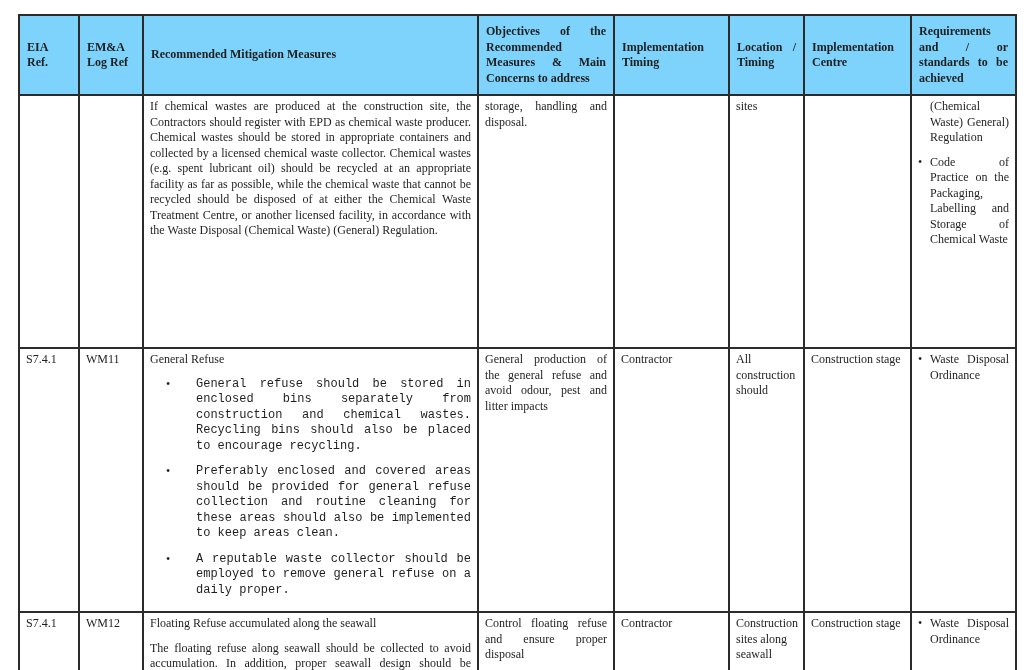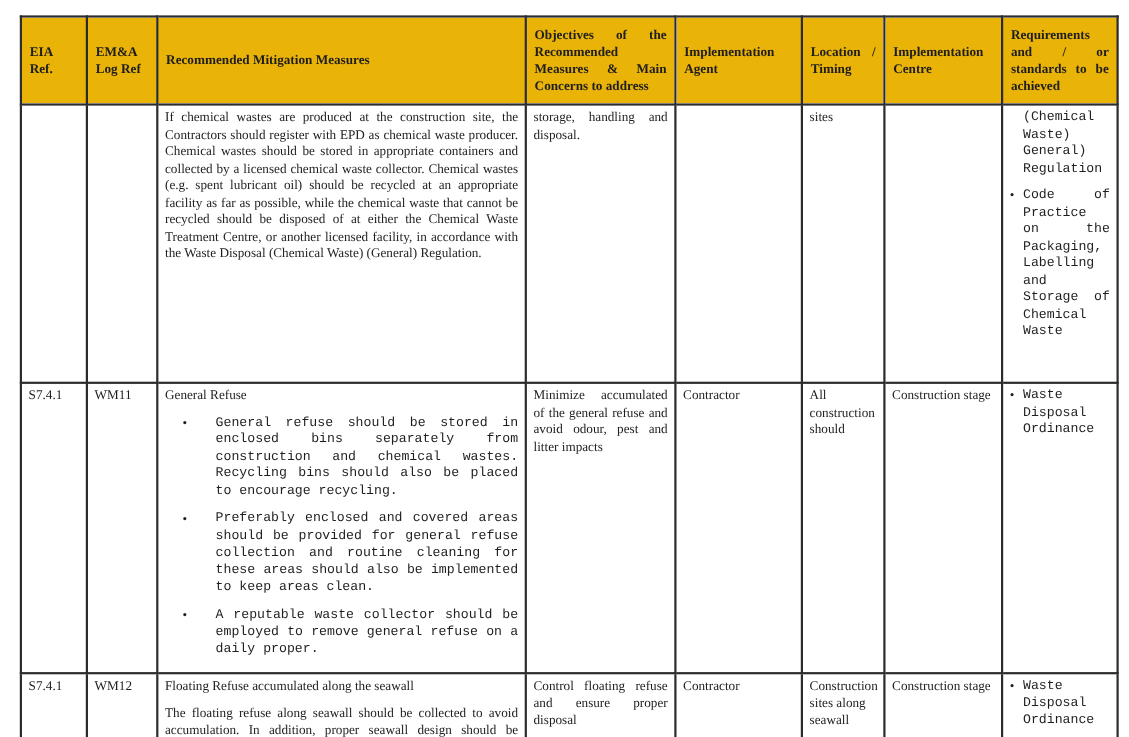--- a/index.html
+++ b/index.html
@@ -24,21 +24,21 @@
   }
   table.mit td, table.mit th {
     border: 2px solid #2b2b2b;
     vertical-align: top;
     padding: 3px 6px;
     font-size: 12px;
     line-height: 15.5px;
     overflow: hidden;
   }
   table.mit th {
-    background: #eab308;
+    background: #7dd3fc;
     vertical-align: middle;
     text-align: justify;
     font-weight: bold;
     padding: 4px 7px;
   }
   .just { text-align: justify; }
   .cut-line { text-align: justify; text-align-last: justify; }
   .m-title {
     margin-bottom: 9px;
   }
@@ -59,21 +59,20 @@
   .req-item {
     display: flex;
     margin-bottom: 9px;
   }
   .req-item .marker {
     flex: 0 0 12px;
   }
   .req-item .rtxt {
     flex: 1;
     text-align: justify;
-    font-family: Liberation Mono, monospace;
   }
   tr.section-row td {
     font-weight: bold;
     font-style: italic;
     padding: 4px 6px 4px 12px;
     vertical-align: middle;
   }
 </style>
 </head>
 <body>
@@ -90,21 +89,21 @@
       <col style="width:107px">
         <col style="width:105px">
     </colgroup>
 
     <tbody>
         <tr style="height:80px">
       <th>EIA Ref.</th>
       <th>EM&amp;A Log Ref</th>
       <th>Recommended Mitigation Measures</th>
       <th>Objectives of the Recommended Measures &amp; Main Concerns to address</th>
-      <th>Implementation Agent</th>
+      <th>Implementation Timing</th>
       <th>Location / Timing</th>
       <th>Implementation Centre</th>
       <th>Requirements and / or standards to be achieved</th>
     </tr>
 
     <tr style="height:253px">
       <td></td>
       <td></td>
       <td>
         <div class="m-para">If chemical wastes are produced at the construction site, the Contractors should register with EPD as chemical waste producer. Chemical wastes should be stored in appropriate containers and collected by a licensed chemical waste collector. Chemical wastes (e.g. spent lubricant oil) should be recycled at an appropriate facility as far as possible, while the chemical waste that cannot be recycled should be disposed of at either the Chemical Waste Treatment Centre, or another licensed facility, in accordance with the Waste Disposal (Chemical Waste) (General) Regulation.</div>
@@ -136,21 +135,21 @@
         </div>
         <div class="m-bullet">
           <span class="marker">•</span>
           <div class="btxt">Preferably enclosed and covered areas should be provided for general refuse collection and routine cleaning for these areas should also be implemented to keep areas clean.</div>
         </div>
         <div class="m-bullet">
           <span class="marker">•</span>
           <div class="btxt">A reputable waste collector should be employed to remove general refuse on a daily proper.</div>
         </div>
       </td>
-      <td class="just">Minimize accumulated of the general refuse and avoid odour, pest and litter impacts</td>
+      <td class="just">General production of the general refuse and avoid odour, pest and litter impacts</td>
       <td>Contractor</td>
       <td>All construction should</td>
       <td>Construction stage</td>
       <td>
         <div class="req-item">
           <span class="marker">•</span>
           <span class="rtxt">Waste Disposal Ordinance</span>
         </div>
       </td>
     </tr>

